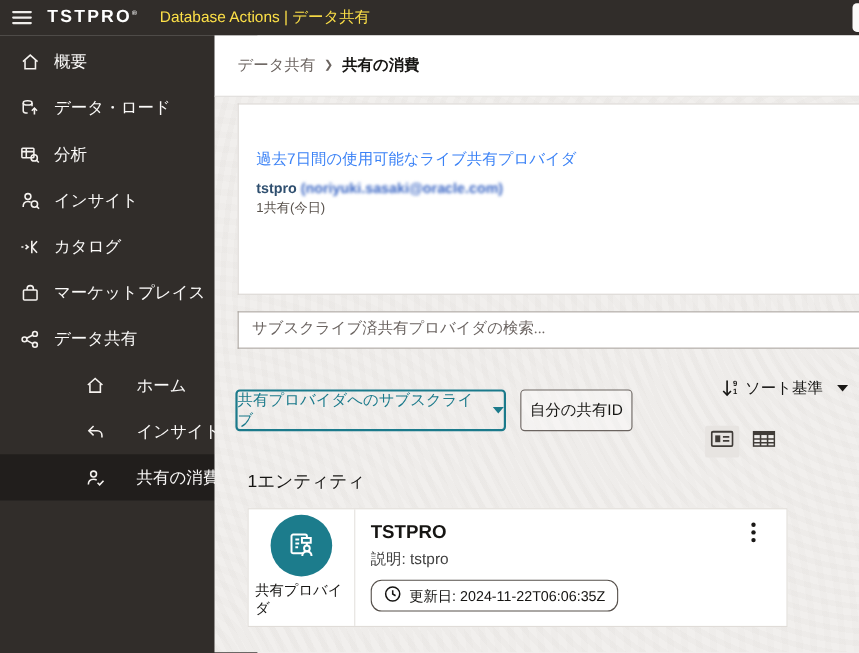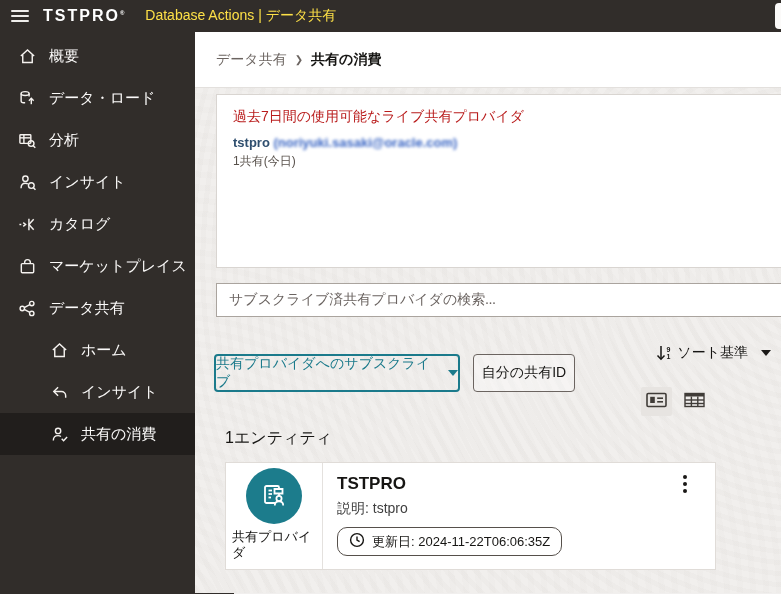--- a/index.html
+++ b/index.html
@@ -11,42 +11,42 @@
   .burger { width:18px; height:12px; margin:0 0 0 11px; display:flex; flex-direction:column; justify-content:space-between; cursor:pointer; }
   .burger span { display:block; height:2px; background:#efedeb; border-radius:1px; }
   .logo { color:#fff; font-weight:bold; font-size:16px; letter-spacing:2px; margin-left:14px; }
   .logo sup { font-size:6px; letter-spacing:0; }
   .header-title { color:#fde047; font-size:14px; margin-left:21px; white-space:nowrap; }
   .header-nub { position:absolute; right:0; top:3px; width:6px; height:26px; background:#fbfaf9; border-radius:4px 0 0 4px; }
 
   
   .sidebar { position:absolute; left:0; top:32px; width:234px; height:562px; background:#312d2a; padding-top:3px; }
   .nav-item { height:42px; display:flex; align-items:center; padding-left:17px; color:#fbfaf9; font-size:15px; cursor:pointer; }
-  .nav-item.child { padding-left:49px; }
+  .nav-item.child { padding-left:76px;gap:16px; }
   .nav-item.active { background:#211e1c; }
   .nav-icon { width:20px; height:20px; margin-right:12px; flex:0 0 20px; display:flex; align-items:center; justify-content:center; }
   .nav-icon svg { width:19px; height:19px; }
   .nav-expander { margin-left:auto; margin-right:22px; width:12px; height:12px; }
   .nav-expander svg { width:12px; height:12px; }
 
   
   .content { position:absolute; left:195px; top:32px; right:0; bottom:0; }
   .crumbbar { height:56px; background:#ffffff; border-bottom:1px solid #e3e0dd; display:flex; align-items:center; padding-left:21px; font-size:14px; }
   .crumb-parent { color:#6b6460; cursor:pointer; }
   .crumb-sep { color:#6b6460; font-size:10px; margin:0 8px; font-weight:bold; }
   .crumb-current { color:#161513; font-weight:bold; }
   .main { position:relative; height:505px;
     background:
       repeating-radial-gradient(circle at 105% 35%, rgba(120,110,100,0.028) 0 5px, rgba(255,255,255,0) 5px 11px),
       repeating-radial-gradient(circle at -5% 105%, rgba(120,110,100,0.02) 0 6px, rgba(255,255,255,0) 6px 13px),
       #f1efed;
   }
 
   .live-panel { position:absolute; left:21px; top:6px; right:0; height:174px; background:#fff; border:1px solid #d9d5d1; border-right:none; padding:13px 16px; }
-  .live-title { font-size:14px; color:#b91c1c; }
+  .live-title { font-size:14px; color:#3b82f6;margin-top:28px; }
   .live-link-row { margin-top:9px; font-size:13px; font-weight:bold; }
   .live-link-name { color:#2f4f6f; cursor:pointer; }
   .live-link-detail { color:#3a66c4; filter:blur(1.4px); cursor:pointer; }
   .live-count { margin-top:3px; font-size:12px; color:#58514b; }
 
   .search-box { position:absolute; left:21px; top:195px; right:0; height:34px; background:#fff; border:1px solid #aaa49e; border-right:none; font-size:14px; color:#161513; padding:0 12px; outline:none; font-family:Liberation Serif, serif; }
   .search-box::placeholder { color:#6b6461; opacity:1; }
 
   .btn { position:absolute; height:38px; border-radius:4px; background:transparent; display:flex; align-items:center; justify-content:center; font-size:14px; cursor:pointer; }
   .btn-subscribe { left:19px; top:266px; width:246px; border:2px solid #1b7a8b; color:#1b7a8b; gap:6px; }

